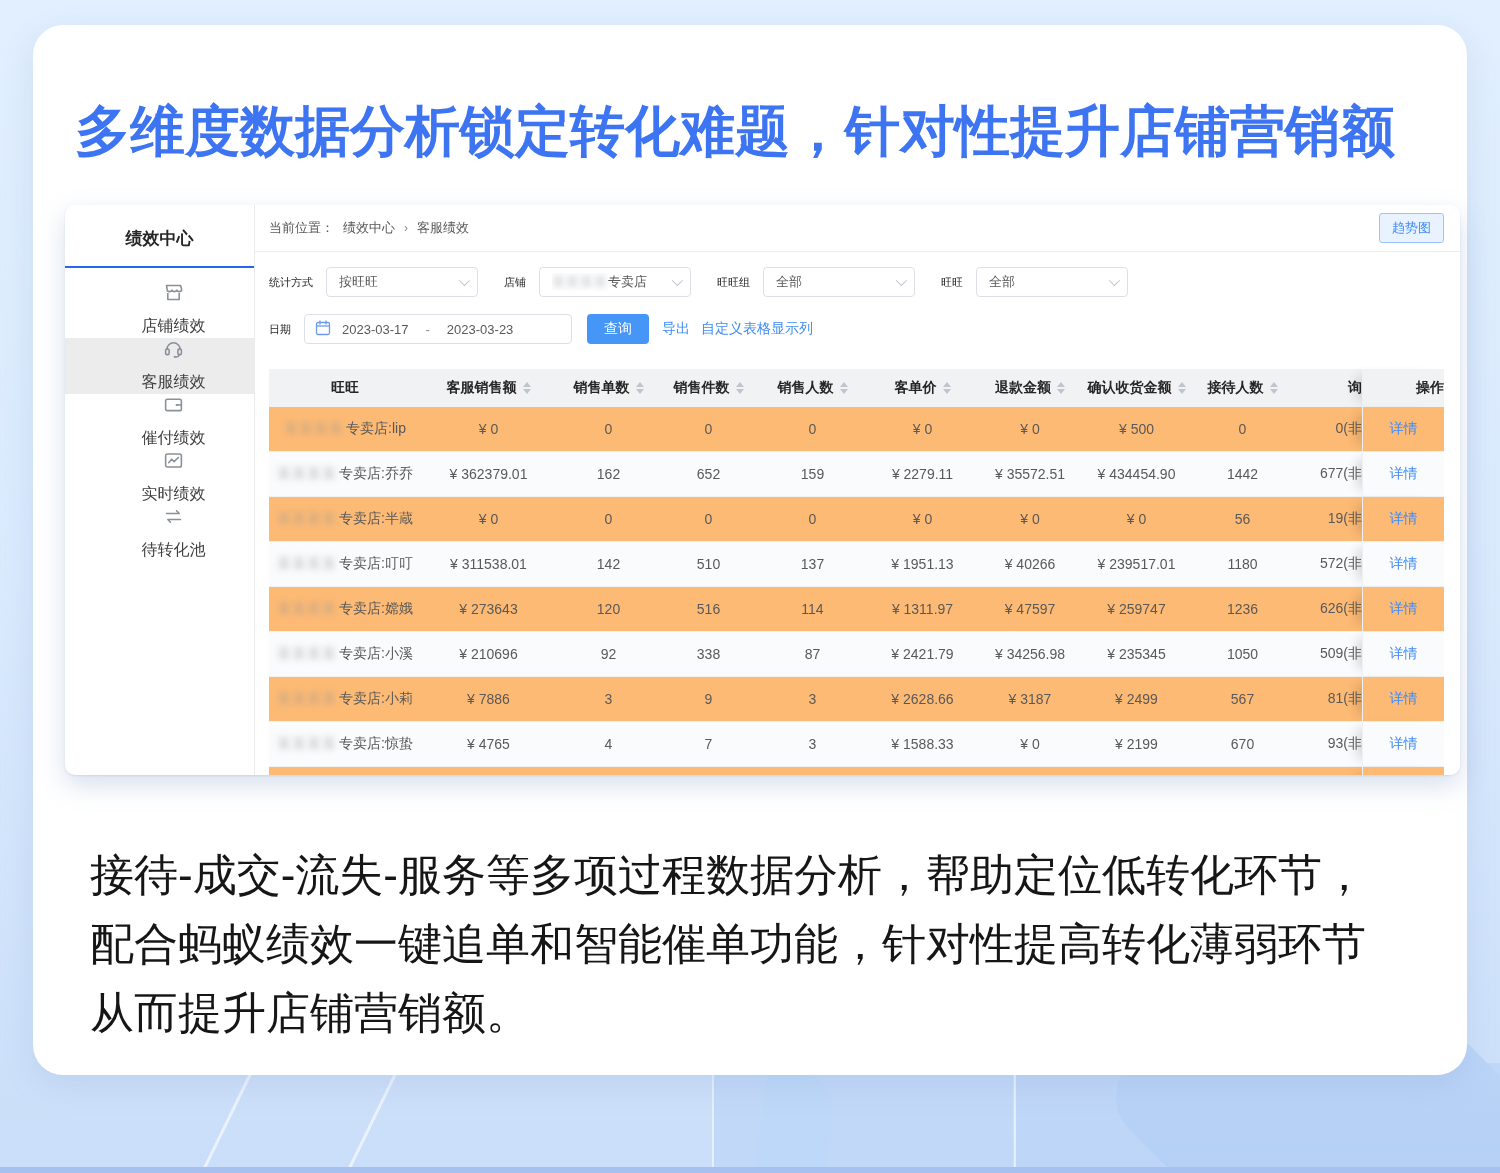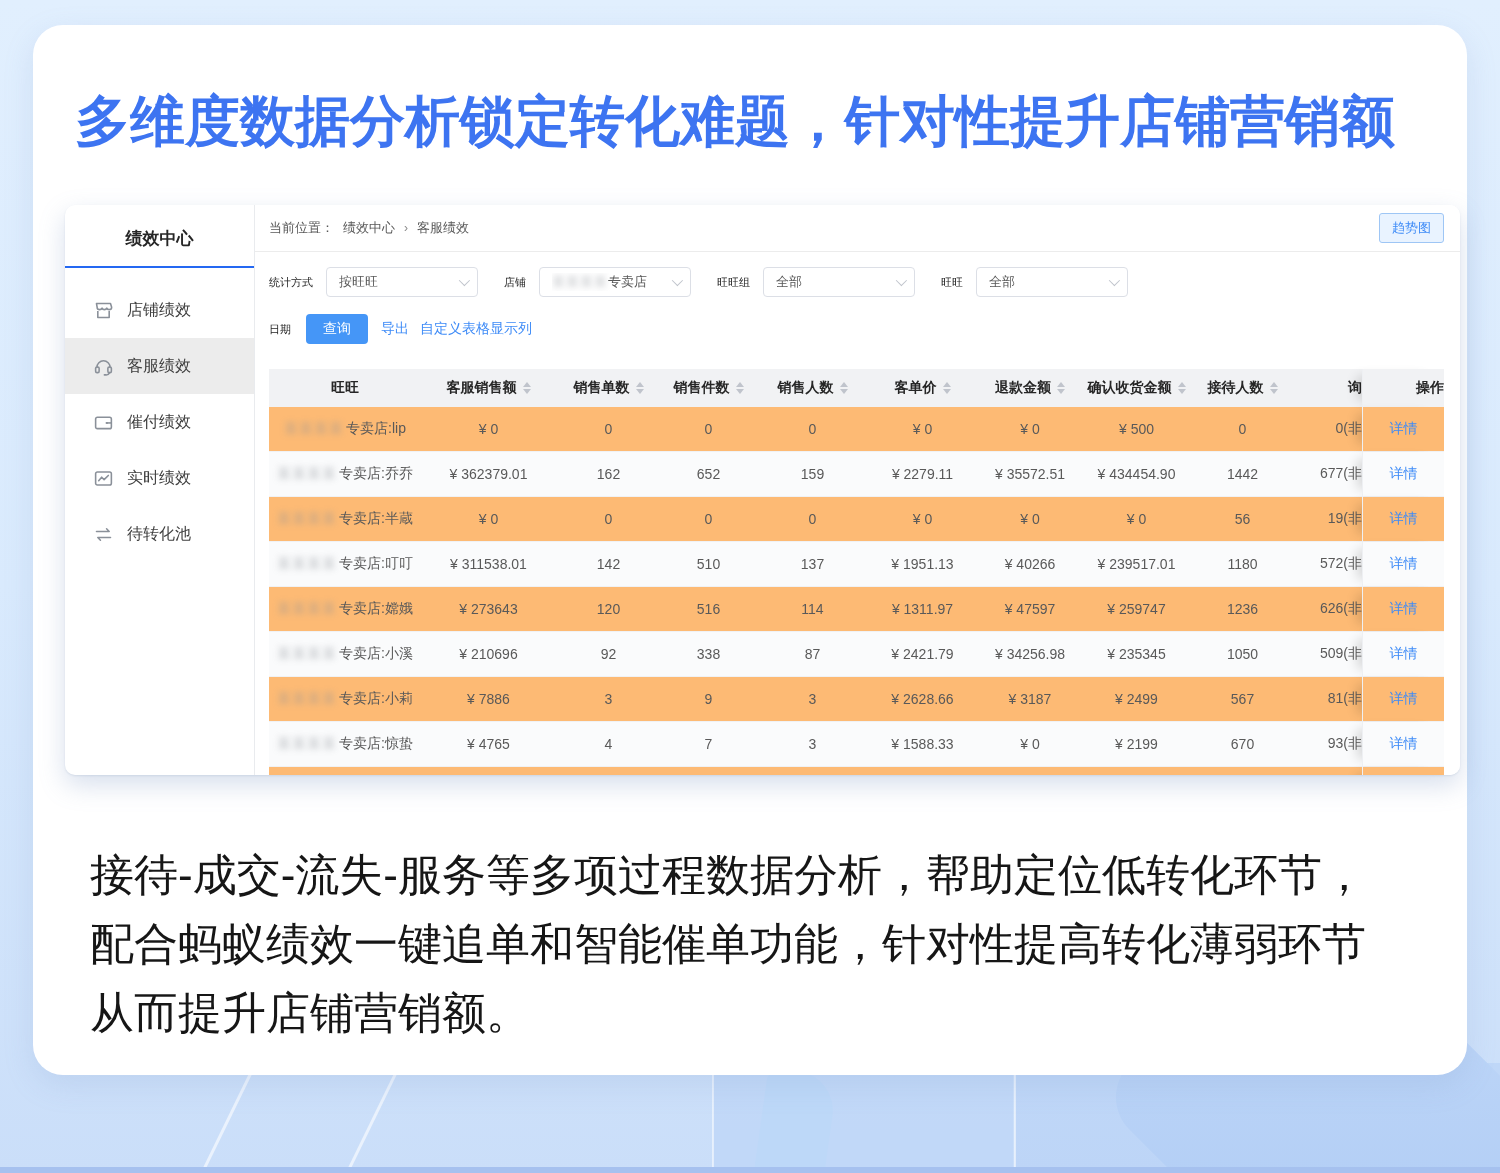--- a/index.html
+++ b/index.html
@@ -13,30 +13,30 @@
   .deco .vline{position:absolute;bottom:0;width:2px;height:110px;background:rgba(255,255,255,.55);}
   .deco .slash{position:absolute;width:3px;height:190px;background:rgba(255,255,255,.6);transform:rotate(26deg);bottom:-45px;}
   .deco .blockA{position:absolute;left:713px;bottom:0;width:300px;height:110px;background:rgba(173,203,245,.30);}
   .deco .blockB{position:absolute;left:1015px;bottom:0;width:485px;height:110px;background:rgba(166,198,243,.35);}
   .deco .wing{position:absolute;left:760px;bottom:-18px;width:70px;height:120px;background:#bdd8f8;border-radius:14px 40px 8px 8px;transform:rotate(8deg);}
   .deco .wing i{position:absolute;bottom:-8px;width:26px;height:26px;border-radius:50%;background:#bdd8f8;display:block;}
   .deco .ribbon{position:absolute;right:-70px;bottom:-120px;width:430px;height:300px;background:linear-gradient(135deg,#c3daf9 0%,#a9c7f3 100%);border-radius:46px;transform:rotate(45deg);}
   .deco .strip{position:absolute;left:0;bottom:0;width:100%;height:6px;background:#a6c1ef;}
   
   .card{position:absolute;left:33px;top:25px;width:1434px;height:1050px;background:#ffffff;border-radius:30px;box-shadow:0 10px 30px rgba(120,150,200,.18);}
-  .hero{position:absolute;left:42px;top:60px;font-size:55px;font-weight:800;color:#3d74f1;white-space:nowrap;letter-spacing:0px;}
+  .hero{position:absolute;left:42px;top:70px;font-size:55px;font-weight:800;color:#3d74f1;white-space:nowrap;letter-spacing:0px;}
   .footer-text{position:absolute;left:57px;top:815px;font-size:44px;line-height:69px;color:#161616;font-weight:500;}
   
   .panel{position:absolute;left:32px;top:180px;width:1395px;height:570px;background:#fff;border-radius:10px;overflow:hidden;display:flex;box-shadow:0 1px 2px rgba(130,150,180,.20),0 10px 26px rgba(110,140,190,.28);}
   
   .sidebar{width:190px;flex:none;border-right:1px solid #e9ebee;padding-top:16px;box-sizing:border-box;}
   .side-title{font-size:17px;font-weight:700;color:#262626;text-align:center;padding:6px 0 16px;}
   .side-rule{height:2px;background:#2468f2;}
   .side-items{margin-top:14px;}
-  .side-item{height:56px;display:flex;align-items:center;padding-left:28px;gap:13px;font-size:16px;color:#404040;cursor:pointer;}
+  .side-item{height:56px;display:flex;align-items:center;padding-left:28px;gap:13px;font-size:16px;color:#404040;cursor:pointer;flex-direction:column;}
   .side-item.active{background:#ececec;}
   .side-icon{width:21px;height:21px;display:flex;}
   .side-icon svg{width:21px;height:21px;display:block;}
   
   .main{flex:1;min-width:0;background:#fff;display:flex;flex-direction:column;}
   .crumb-bar{height:46px;flex:none;display:flex;align-items:center;justify-content:space-between;padding:0 16px 0 14px;border-bottom:1px solid #ececec;}
   .crumb{font-size:13px;color:#595959;display:flex;align-items:center;gap:9px;}
   .crumb .sep{color:#8c8c8c;font-size:12px;}
   .trend-btn{height:28px;padding:0 12px;background:#e9f3ff;border:1px solid #9ec6f5;color:#3e8bf7;font-size:13px;border-radius:3px;display:flex;align-items:center;cursor:pointer;}
   .filter-row{display:flex;align-items:center;margin:15px 0 0 14px;gap:26px;flex:none;}
@@ -182,20 +182,32 @@
             <span class="flabel">旺旺</span>
             <div class="select">
               <span class="sel-val">全部</span>
               <span class="caret"></span>
             </div>
           </div>
         </div>
 
       <div class="date-row">
         <span class="flabel">日期</span>
+        <div class="date-input">
+          <span class="cal">
+            <svg viewBox="0 0 16 16" width="16" height="16">
+                <rect x="1.5" y="2.5" width="13" height="12" rx="1.5" fill="none" stroke="#6b9bf0" stroke-width="1.3"></rect>
+                <path d="M1.5 6h13" stroke="#6b9bf0" stroke-width="1.3"></path>
+                <path d="M5 1v3M11 1v3" stroke="#6b9bf0" stroke-width="1.3" stroke-linecap="round"></path>
+              </svg>
+          </span>
+          <span>2023-03-17</span>
+          <span class="date-sep">-</span>
+          <span>2023-03-23</span>
+        </div>
         <button class="query-btn">查询</button>
         <a class="link">导出</a>
         <a class="link cust-link">自定义表格显示列</a>
       </div>
 
       <div class="table">
         <div class="thead">
             <div class="th" style="width: 152px;">
               <span>旺旺</span>
             </div>

